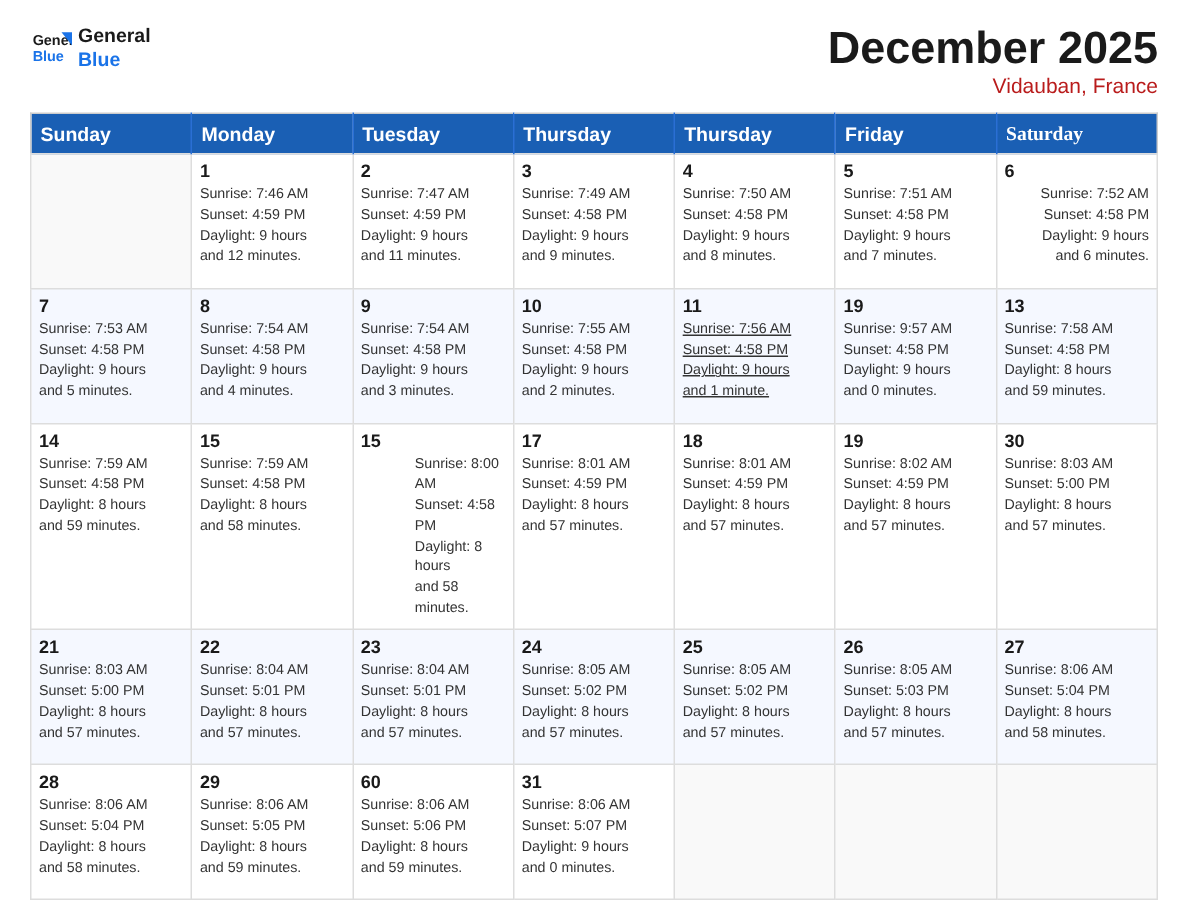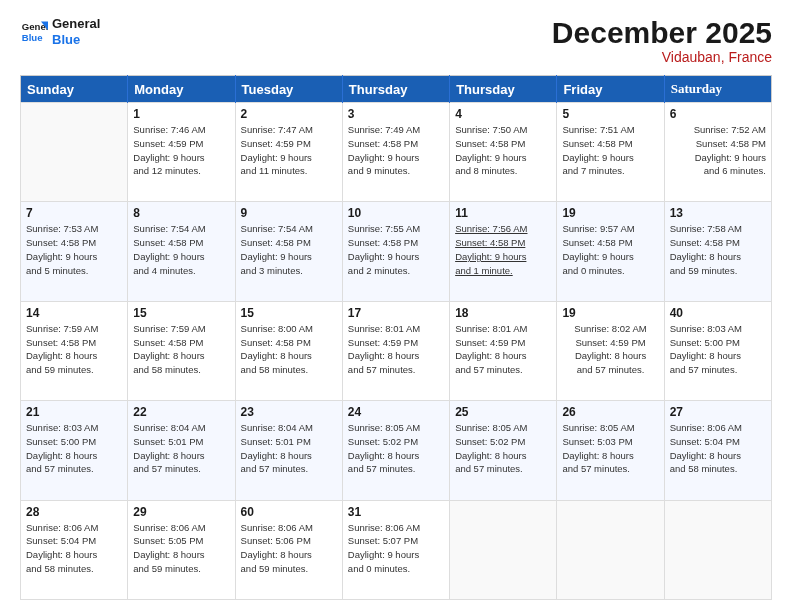--- a/index.html
+++ b/index.html
@@ -233,48 +233,48 @@
           </td>
           <td>
             <span class="day-num">15</span>
             <div class="day-detail" style="white-space: pre-line;">Sunrise: 7:59 AM
 Sunset: 4:58 PM
 Daylight: 8 hours
 and 58 minutes.</div>
           </td>
           <td>
             <span class="day-num">15</span>
-            <div class="day-detail" style="white-space: pre-line;">Sunrise: 8:00 AM
+            <div class="day-detail" style="white-space: pre-line; margin-left: 36px;">Sunrise: 8:00 AM
 Sunset: 4:58 PM
 Daylight: 8 hours
 and 58 minutes.</div>
           </td>
           <td>
             <span class="day-num">17</span>
             <div class="day-detail" style="white-space: pre-line;">Sunrise: 8:01 AM
 Sunset: 4:59 PM
 Daylight: 8 hours
 and 57 minutes.</div>
           </td>
           <td>
             <span class="day-num">18</span>
             <div class="day-detail" style="white-space: pre-line;">Sunrise: 8:01 AM
 Sunset: 4:59 PM
 Daylight: 8 hours
 and 57 minutes.</div>
           </td>
           <td>
             <span class="day-num">19</span>
-            <div class="day-detail" style="white-space: pre-line; text-align: center;">Sunrise: 8:02 AM
-Sunset: 4:59 PM
-Daylight: 8 hours
-and 57 minutes.</div>
-          </td>
-          <td>
-            <span class="day-num">40</span>
+            <div class="day-detail" style="white-space: pre-line;">Sunrise: 8:02 AM
+Sunset: 4:59 PM
+Daylight: 8 hours
+and 57 minutes.</div>
+          </td>
+          <td>
+            <span class="day-num">30</span>
             <div class="day-detail" style="white-space: pre-line;">Sunrise: 8:03 AM
 Sunset: 5:00 PM
 Daylight: 8 hours
 and 57 minutes.</div>
           </td>
         </tr>
         <tr>
           <td>
             <span class="day-num">21</span>
             <div class="day-detail" style="white-space: pre-line;">Sunrise: 8:03 AM

